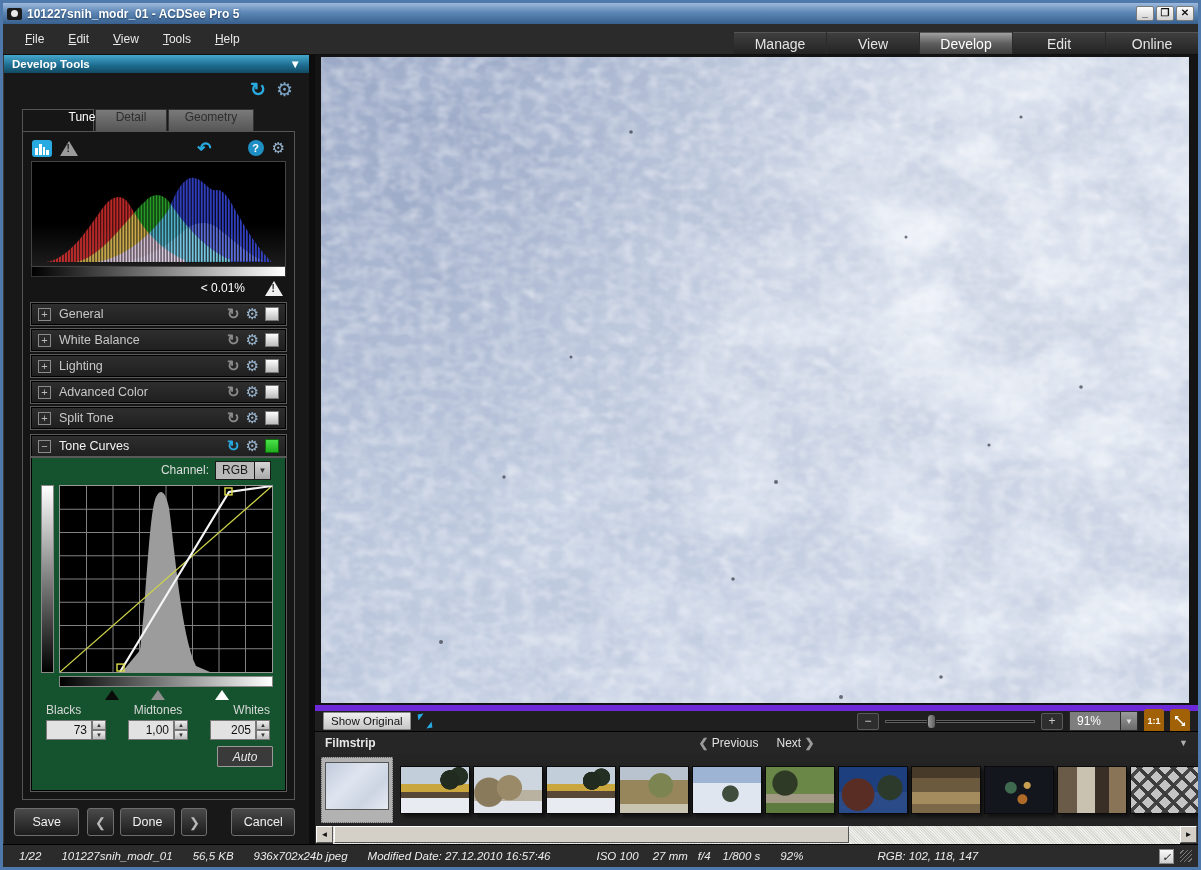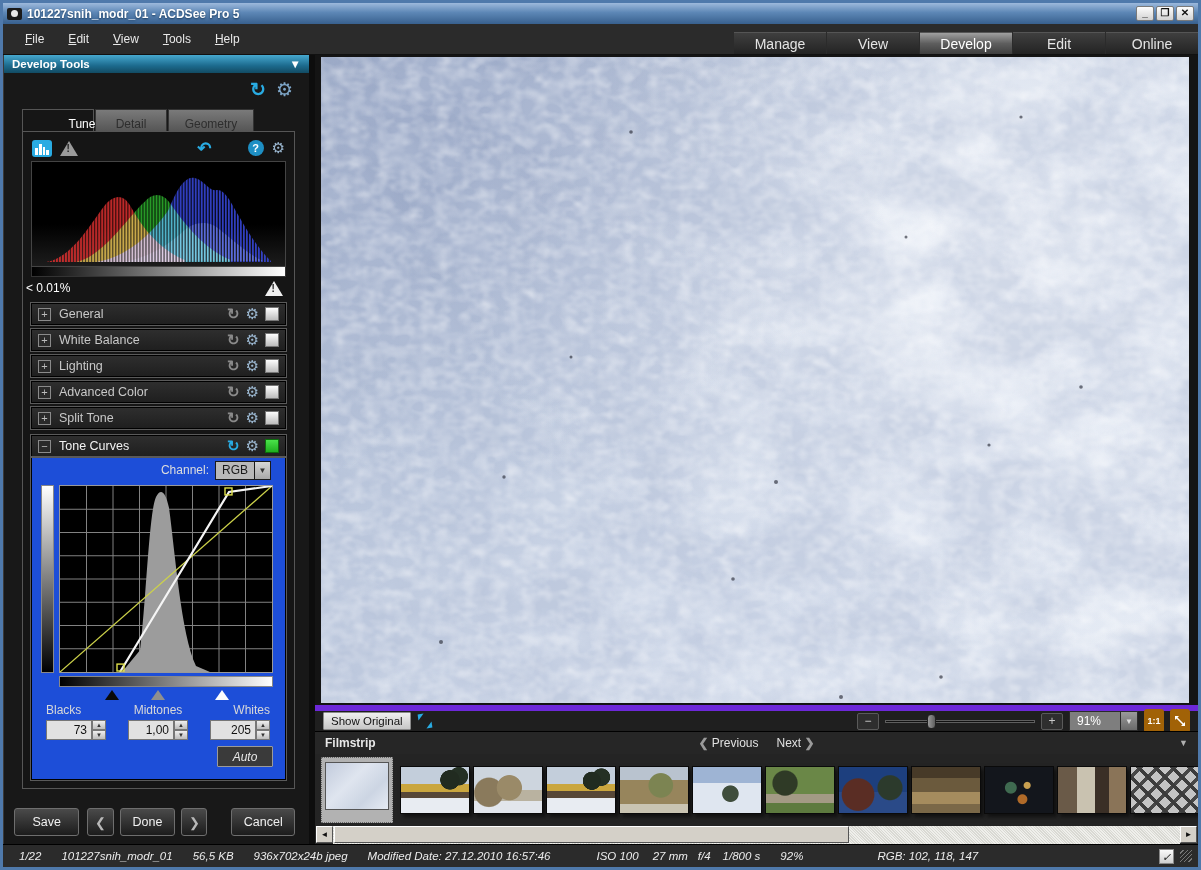--- a/index.html
+++ b/index.html
@@ -29,49 +29,49 @@
   .left-panel{ width:312px; flex:none; background:#181818; border-right:6px solid #0d0d0d; display:flex; flex-direction:column; position:relative; border-left:1px solid #3a3a3a; }
   .devtools-header{ height:18px; background:linear-gradient(#46a8cf,#1c6a8d 60%,#124b63); display:flex; align-items:center; padding:0 8px; }
   .devtools-header span{ color:#fff; font-size:11.5px; font-weight:bold; }
   .hdr-chevron{ margin-left:auto; color:#cfe8f4; font-size:9px; }
   .panel-topicons{ height:32px; display:flex; justify-content:flex-end; align-items:center; gap:10px; padding-right:16px; }
   .icon-sync{ color:#29abe2; font-size:19px; font-weight:bold; }
   .icon-gear{ color:#7ea6c8; font-size:19px; }
   .icon-gear.small{ font-size:15px; color:#9ab6cf; }
 
   .tune-tabs{ display:flex; padding-left:18px; height:22px; margin-top:4px; }
-  .tune-tab{ width:72px; display:flex; align-items:flex-end; justify-content:center; font-size:12px; background:linear-gradient(#7a7a7a,#565656); color:#2e2e2e; margin-right:1px; border:1px solid #333; border-bottom:none;gap:43px; }
+  .tune-tab{ width:72px; display:flex; align-items:flex-start; justify-content:center; font-size:12px; background:linear-gradient(#7a7a7a,#565656); color:#2e2e2e; margin-right:1px; border:1px solid #333; border-bottom:none;gap:43px; }
   .tune-tab.active{ background:#161616; color:#fff; border-color:#555; }
   .tab-bullet{ width:5px; height:5px; background:#29abe2; margin-right:5px; }
 
   .tune-frame{ margin:0 14px 0 18px; border:1px solid #565656; background:#151515; padding:5px 3px 8px 3px; flex:none; }
   .hist-iconrow{ height:22px; display:flex; align-items:center; padding:0 6px; gap:8px; }
   .icon-histbtn{ width:20px; height:17px; background:#29abe2; border-radius:3px; display:flex; align-items:flex-end; justify-content:center; gap:1px; padding:2px 3px; }
   .icon-histbtn i{ background:#fff; width:3px; display:block; }
   .warn-tri{ width:0; height:0; border-left:9px solid transparent; border-right:9px solid transparent; border-bottom:15px solid #9a9a9a; position:relative; }
   .warn-tri::after{ content:"!"; position:absolute; left:-2.5px; top:2px; font-size:10px; font-weight:bold; color:#222; }
   .undo-arrow{ margin-left:auto; color:#29abe2; font-size:17px; font-weight:bold; }
   .help-circle{ width:16px; height:16px; border-radius:50%; background:#1e8fc4; color:#fff; font-size:11px; font-weight:bold; text-align:center; line-height:16px; margin-left:28px; }
 
   .hist-box{ margin:2px 5px 0 5px; border:1px solid #444; background:linear-gradient(#000 60%, #1c1c1c); padding:0; }
   .hist-grad{ height:10px; margin:0 5px; background:linear-gradient(90deg,#000,#fff); border:1px solid #333; border-top:none; }
-  .clip-row{ height:22px; display:flex; align-items:center; justify-content:space-between; gap:0; padding-right:8px; }
+  .clip-row{ height:22px; display:flex; align-items:center; justify-content:flex-end; gap:20px; padding-right:8px; }
   .clip-text{ color:#fff; font-size:12px; }
   .warn-tri.white{ border-bottom-color:#f0f0f0; }
 
   .section-bar{ height:22px; margin:4px 5px 0 5px; background:linear-gradient(#2e2e2e,#1f1f1f); border:1px solid #000; outline:1px solid #5a5a5a; display:flex; align-items:center; padding:0 6px; }
   .expand-box{ width:13px; height:13px; border:1px solid #8a8a8a; background:#2a2a2a; color:#bbb; font-size:11px; line-height:11px; text-align:center; margin-right:8px; }
   .section-label{ color:#c8c8c8; font-size:12.5px; }
   .section-right{ margin-left:auto; display:flex; align-items:center; gap:6px; }
   .icon-sync.gray{ color:#8a8a8a; font-size:15px; }
   .icon-sync.small{ font-size:15px; }
   .sec-check{ width:14px; height:14px; background:linear-gradient(#fdfdfd,#bdbdbd); border:1px solid #777; }
   .sec-check.green{ background:linear-gradient(#4ae24a,#1fae1f); border-color:#0d6d0d; }
 
-  .tone-body{ margin:0 5px; background:#1d4ed8; border:1px solid #000; outline:1px solid #5a5a5a; border-top:none; padding-bottom:12px; }
+  .tone-body{ margin:0 5px; background:#14532d; border:1px solid #000; outline:1px solid #5a5a5a; border-top:none; padding-bottom:23px; }
   .channel-row{ height:26px; display:flex; align-items:center; justify-content:flex-end; gap:6px; padding-right:14px; }
   .channel-label{ color:#ddd; font-size:12px; }
   .channel-select{ display:flex; height:19px; }
   .channel-value{ width:40px; background:#b9b9b9; color:#1a1a1a; font-size:12px; display:flex; align-items:center; padding-left:6px; border:1px solid #1a1a1a; }
   .channel-arrow{ width:16px; background:linear-gradient(#d6d6d6,#a8a8a8); border:1px solid #1a1a1a; border-left:none; color:#333; font-size:8px; display:flex; align-items:center; justify-content:center; }
 
   .curve-wrap{ position:relative; width:240px; height:216px; margin:2px auto 0 auto; }
   .vstrip{ position:absolute; left:2px; top:0; width:13px; height:188px; background:linear-gradient(#fff,#000); border:1px solid #888; }
   .curve-svg{ position:absolute; left:20px; top:0; width:214px; height:188px; background:#000; border:1px solid #999; }
   .hstrip{ position:absolute; left:20px; top:191px; width:214px; height:11px; background:linear-gradient(90deg,#000,#fff); border:1px solid #888; }

